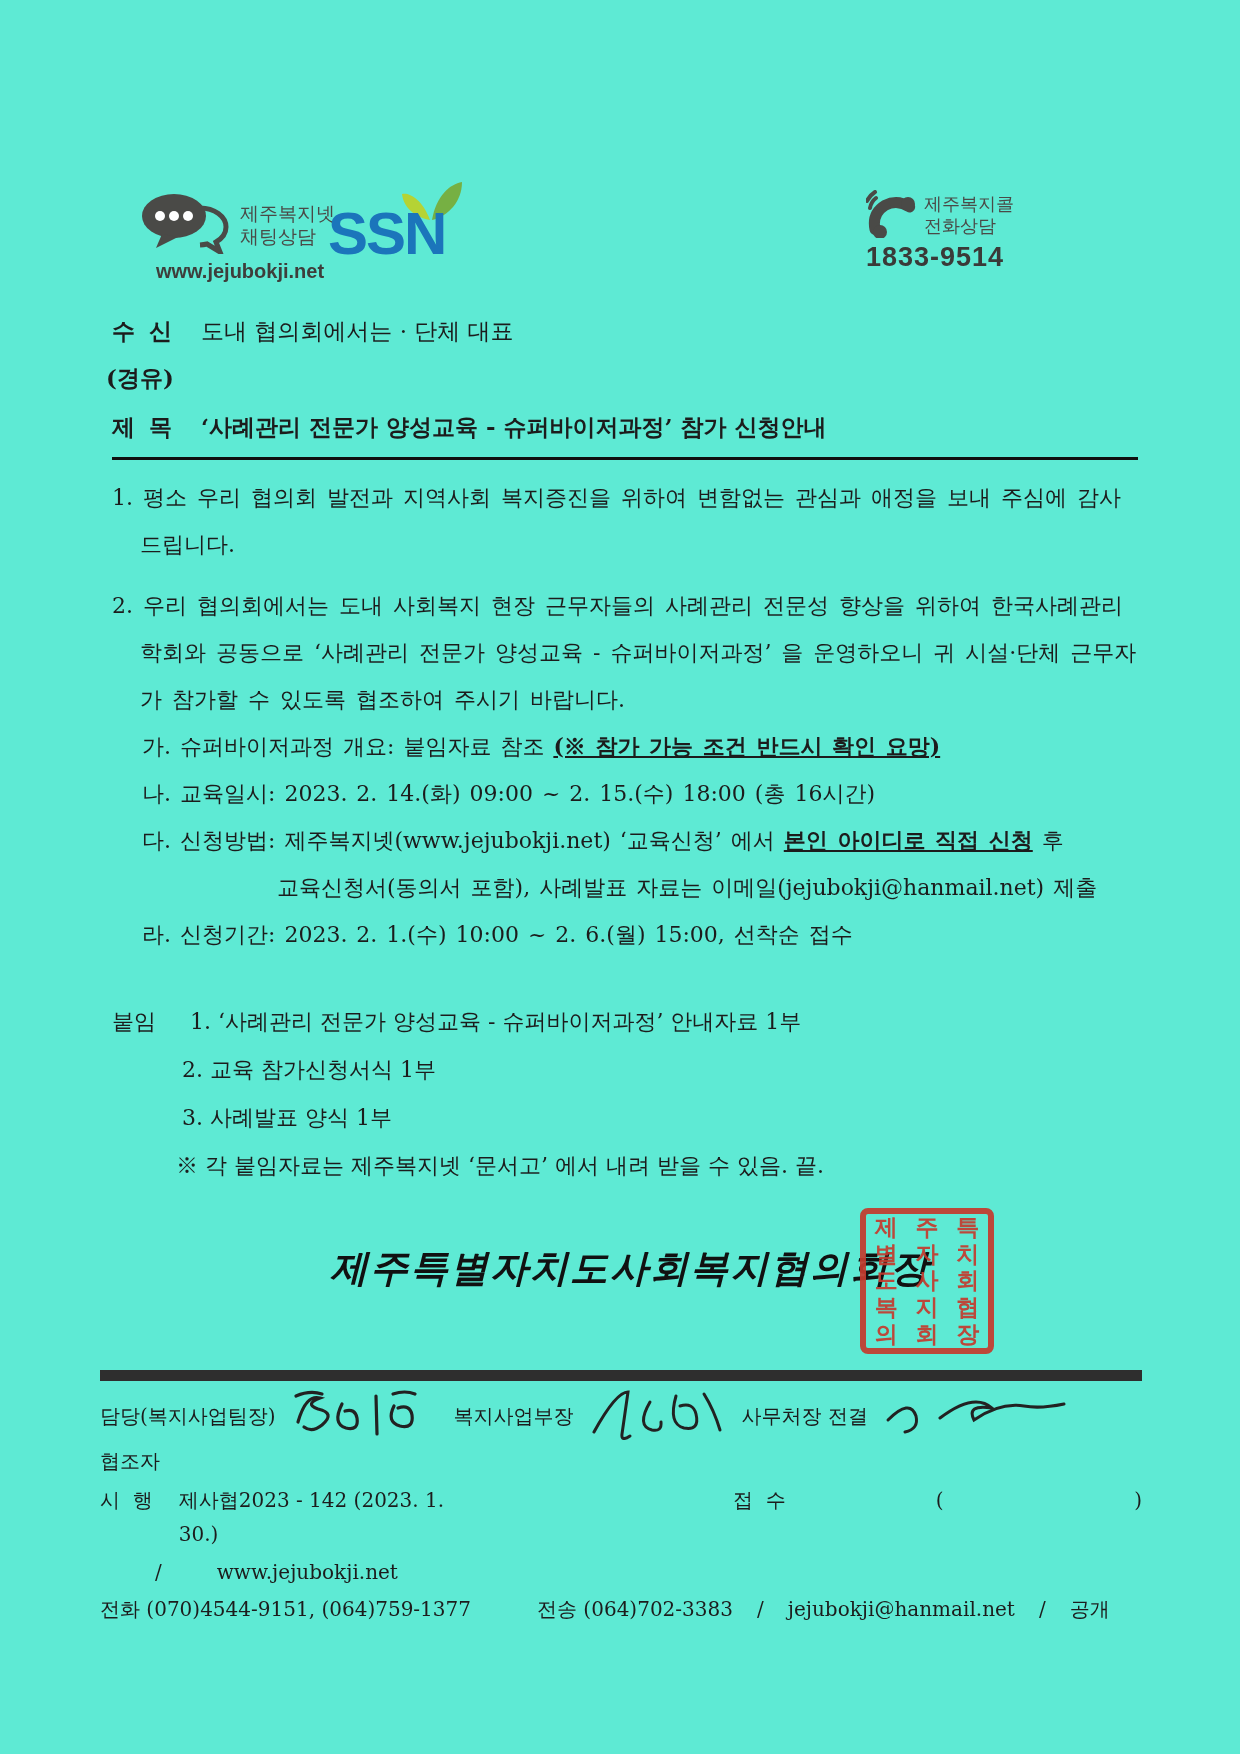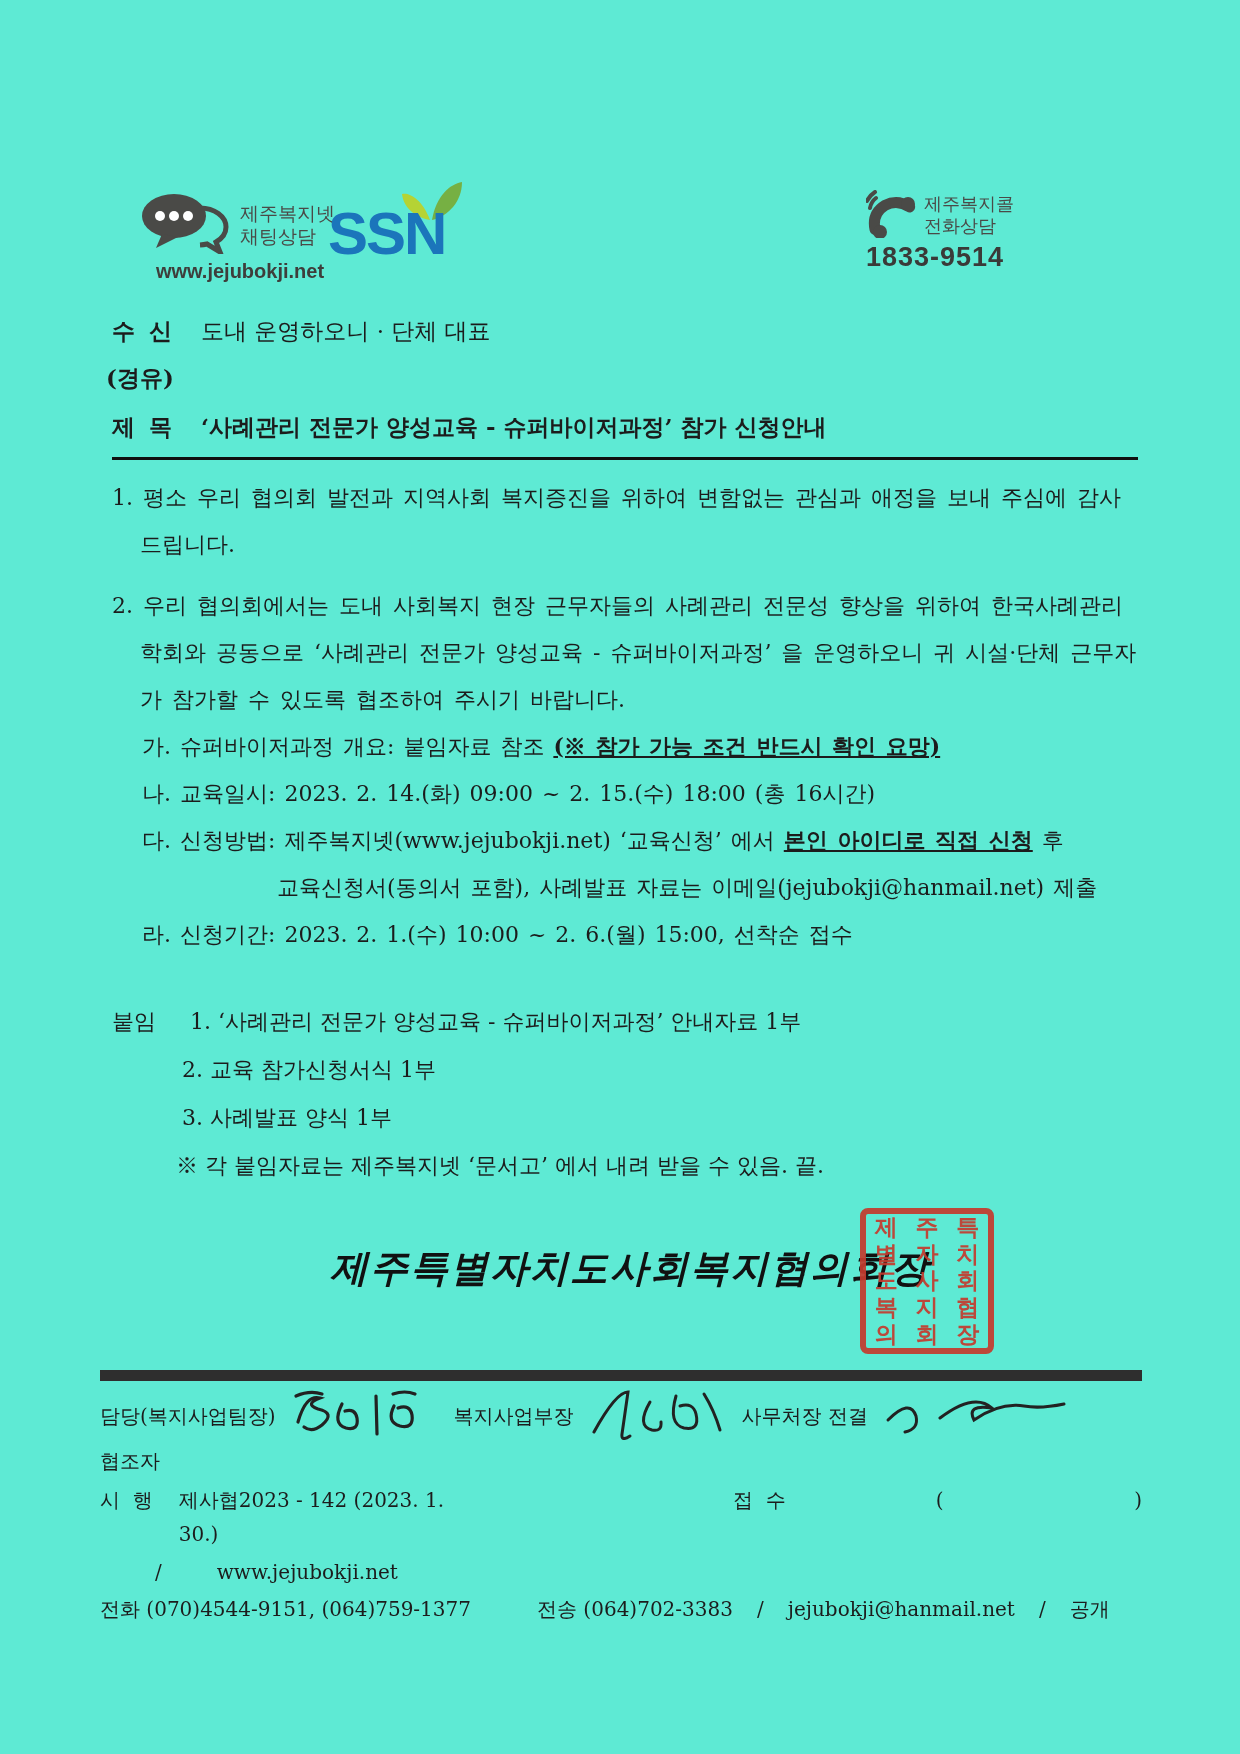--- a/index.html
+++ b/index.html
@@ -122,21 +122,21 @@
           <div>전화상담</div>
         </span>
       </div>
       <div class="call-num">1833-9514</div>
     </div>
   </div>
 
   <div class="doc">
 
     <div class="recipient-line">
-      <span class="lab">수 신</span><span>도내  운영하오니 · 단체  대표</span>
+      <span class="lab">수 신</span><span>도내  협의회에서는 · 단체  대표</span>
     </div>
 
     <div class="via-line">(경유)</div>
 
     <div class="subject-line">
       <span class="lab">제 목</span><span>‘사례관리 전문가 양성교육 - 슈퍼바이저과정’  참가 신청안내</span>
     </div>
 
     <hr class="rule">
 

